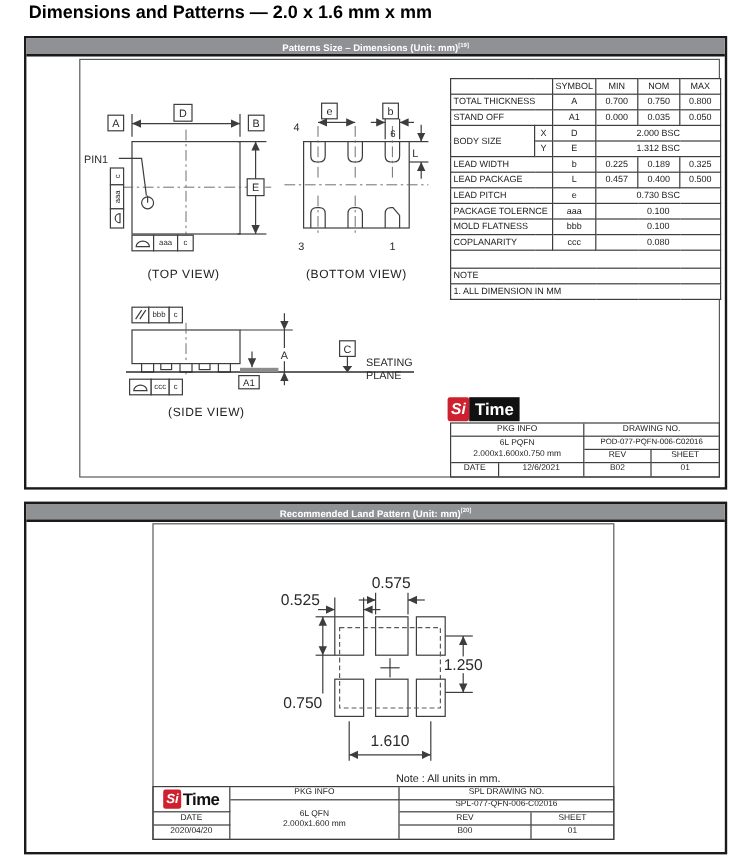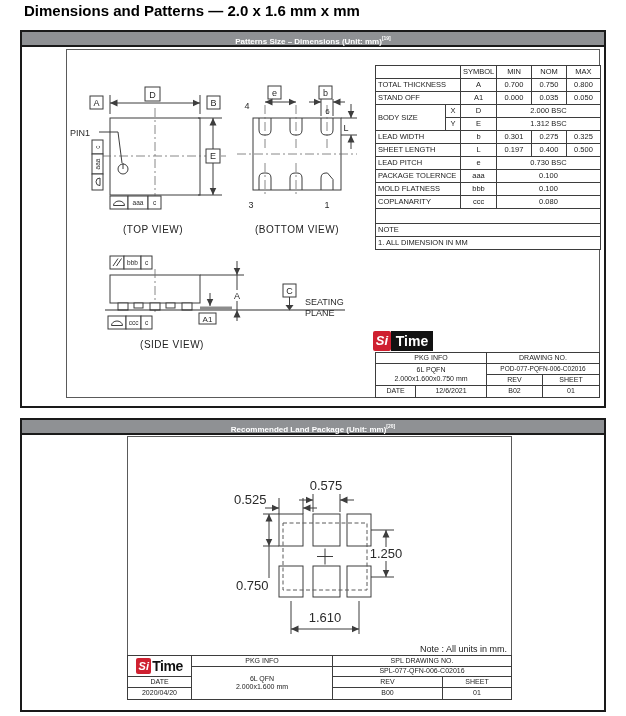--- a/index.html
+++ b/index.html
@@ -24,21 +24,21 @@
          box-sizing:border-box;line-height:1.15;overflow:hidden;}
   .br{border-right:1px solid #3d3d3d;} .bb{border-bottom:1px solid #3d3d3d;}
   .logo1{position:absolute;left:373px;top:331px;display:flex;height:20px;z-index:3;}
   .logo1 .si{background:#cf2030;color:#fff;font-weight:bold;font-style:italic;font-size:13px;
              width:18px;text-align:center;line-height:20px;border-radius:2px;}
   .logo1 .time{background:#111;color:#fff;font-weight:bold;font-size:14px;width:42px;text-align:center;line-height:20px;}
   .logo2{display:flex;align-items:center;}
   .logo2 .si{background:#cf2030;color:#fff;font-weight:bold;font-style:italic;font-size:11px;
              width:15px;height:16px;text-align:center;line-height:16px;border-radius:2px;}
   .logo2 .time{color:#111;font-weight:bold;font-size:14px;letter-spacing:-0.5px;padding-left:1px;}
-  .note2{position:absolute;left:330px;top:644px;width:177px;text-align:right;font-size:9px;color:#222;}
+  .note2{position:absolute;left:330px;top:644px;width:177px;text-align:left;font-size:9px;color:#222;}
   .watermark{position:absolute;left:156px;top:300px;width:380px;font-size:60px;font-weight:bold;
              color:rgba(228,122,104,0.6);letter-spacing:0px;z-index:9;pointer-events:none;white-space:nowrap;}
   
   svg{position:absolute;overflow:visible;}
   .ln{fill:none;stroke:#3d3d3d;stroke-width:1;}
   .lnw{fill:#fff;stroke:#3d3d3d;stroke-width:1;}
   .cl{fill:none;stroke:#6a6a6a;stroke-width:0.8;stroke-dasharray:9 3 2 3;}
   .dsh{fill:none;stroke:#5a5a5a;stroke-width:1;stroke-dasharray:4 2.5;}
   text{fill:#2a2a2a;}
   .t9{font-size:9px;font-family:"Liberation Sans",sans-serif;}
@@ -262,28 +262,28 @@
       <td colspan="3">2.000 BSC</td>
     </tr>
     <tr>
       <td>Y</td>
       <td>E</td>
       <td colspan="3">1.312 BSC</td>
     </tr>
     <tr>
       <td colspan="2" class="pl">LEAD WIDTH</td>
       <td>b</td>
-      <td>0.301</td>
-      <td>0.275</td>
+      <td>0.225</td>
+      <td>0.189</td>
       <td>0.325</td>
     </tr>
     <tr>
-      <td colspan="2" class="pl">SHEET LENGTH</td>
+      <td colspan="2" class="pl">LEAD PACKAGE</td>
       <td>L</td>
-      <td>0.197</td>
+      <td>0.457</td>
       <td>0.400</td>
       <td>0.500</td>
     </tr>
     <tr>
       <td colspan="2" class="pl">LEAD PITCH</td>
       <td>e</td>
       <td colspan="3">0.730 BSC</td>
     </tr>
     <tr>
       <td colspan="2" class="pl">PACKAGE TOLERNCE</td>
@@ -327,21 +327,21 @@
     <div class="c bb" style="left:111px;top:0;width:112px;height:11px;">DRAWING NO.</div>
     <div class="c bb" style="left:111px;top:11px;width:112px;height:11px;font-size:6.5px;">POD-077-PQFN-006-C02016</div>
     <div class="c br bb" style="left:111px;top:22px;width:56px;height:11px;">REV</div>
     <div class="c bb" style="left:167px;top:22px;width:56px;height:11px;">SHEET</div>
     <div class="c br" style="left:111px;top:33px;width:56px;height:11px;">B02</div>
     <div class="c" style="left:167px;top:33px;width:56px;height:11px;">01</div>
   </div>
 
   <div class="panel" style="top:418px;height:294px;">
     <div class="panel-header">
-      <span>Recommended Land Package (Unit: mm)</span><sup>[20]</sup>
+      <span>Recommended Land Pattern (Unit: mm)</span><sup>[20]</sup>
     </div>
   </div>
 
   <div class="inner-frame" style="left:127px;top:436px;width:385px;height:264px;"></div>
 
   <svg style="left:228px;top:468px;" width="210" height="180" viewBox="0 0 210 180">
     <defs>
       <marker id="lp-a" markerWidth="8" markerHeight="8" refX="7.5" refY="4" orient="auto" markerUnits="userSpaceOnUse">
         <path d="M0,0.5 L7.5,4 L0,7.5 Z" fill="#3d3d3d"></path>
       </marker>

